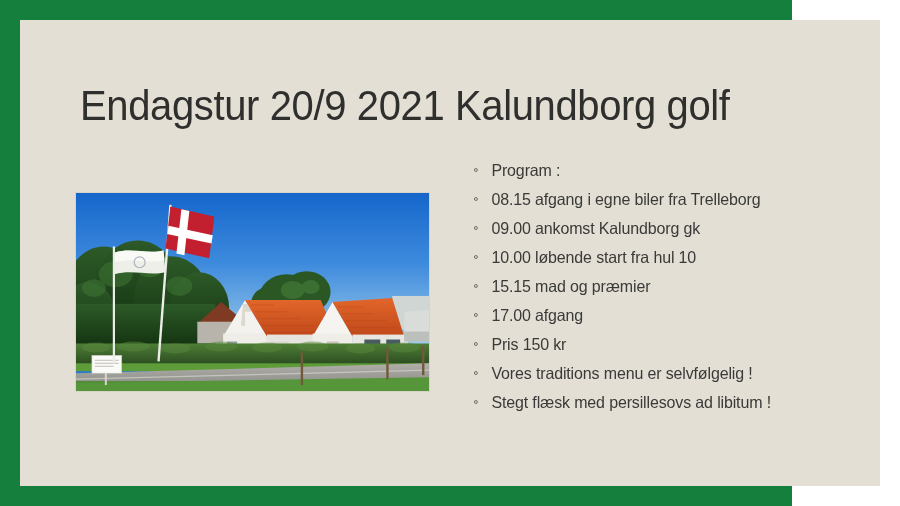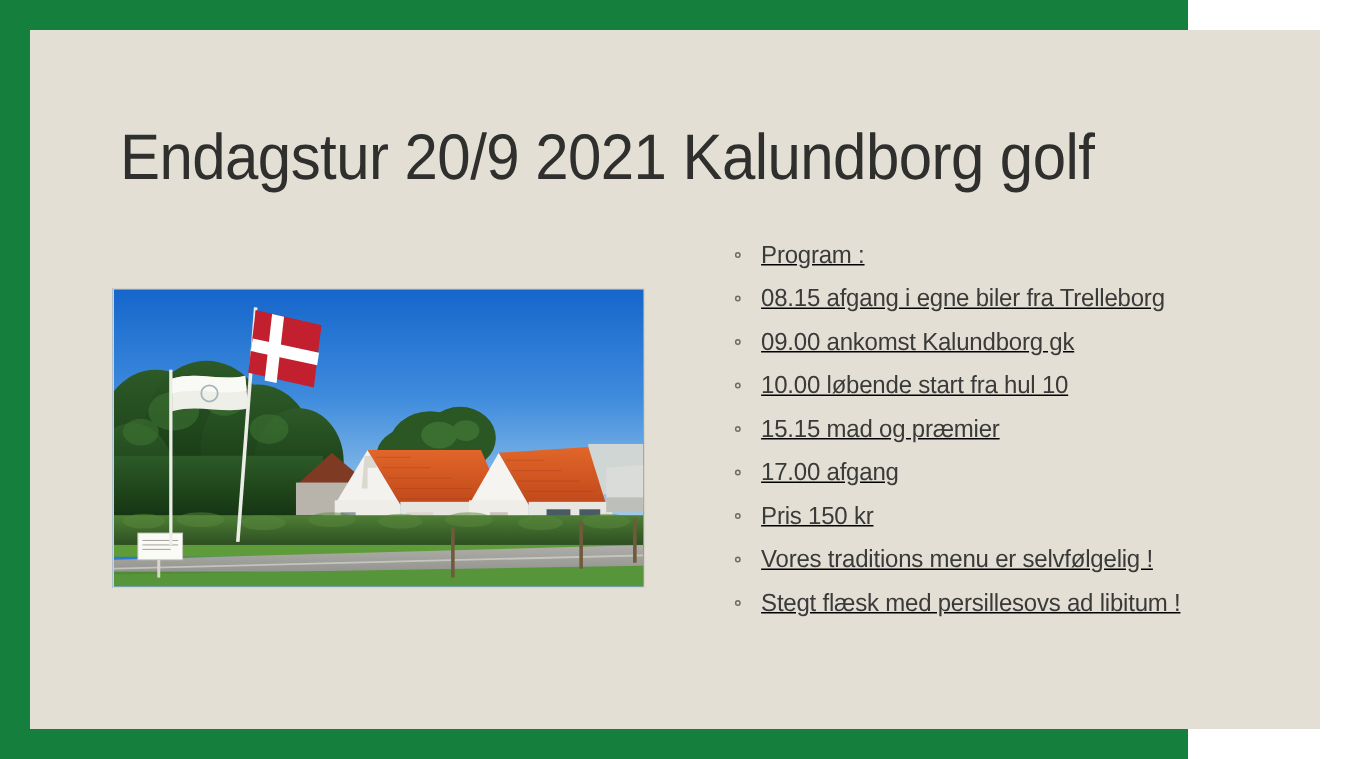--- a/index.html
+++ b/index.html
@@ -44,27 +44,26 @@
     letter-spacing: -0.4px;
     color: #2f2f2d;
     white-space: nowrap;
     transform: scaleX(0.93);
     transform-origin: left center;
   }
 
   
   .bullet-list {
     position: absolute;
-    left: 468px;
+    left: 452px;
     top: 136px;
     width: 400px;
     list-style: none;
     margin: 0;
     padding: 0;
-    text-decoration: underline;
   }
   .bullet-item {
     position: relative;
     padding-left: 20px;
     height: 29px;
     line-height: 29px;
     font-size: 16.5px;
     color: #3a3a38;
     white-space: nowrap;
     letter-spacing: -0.15px;

